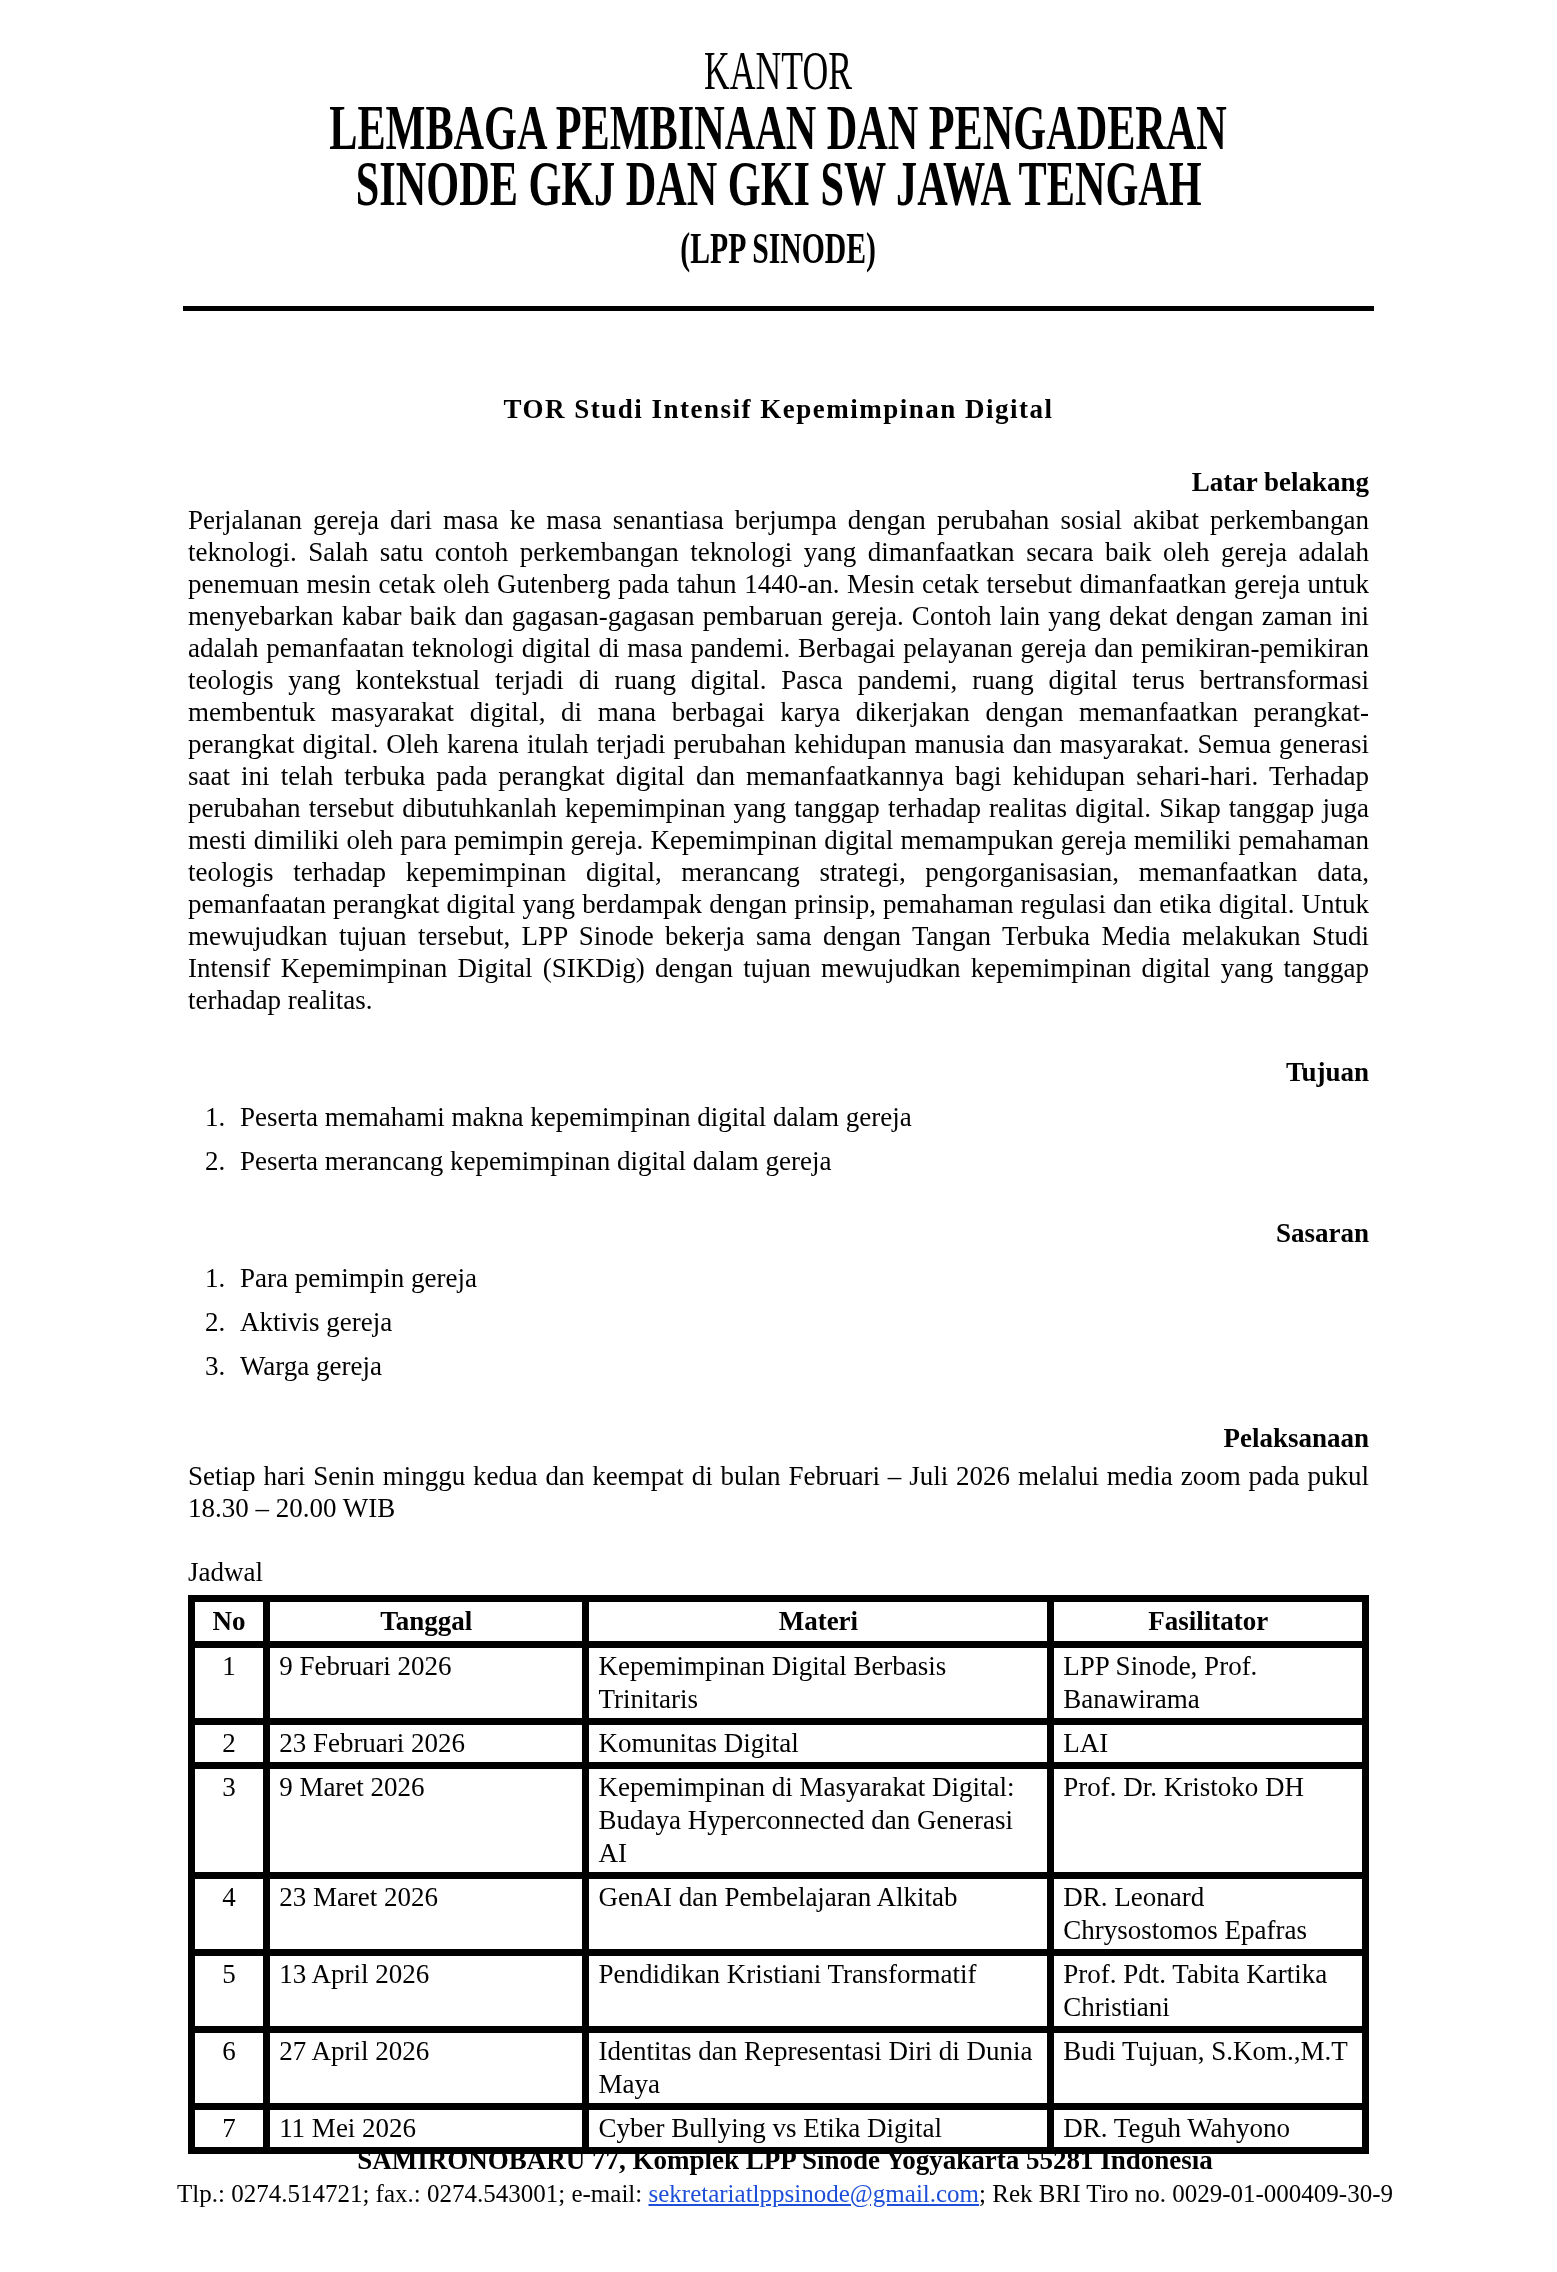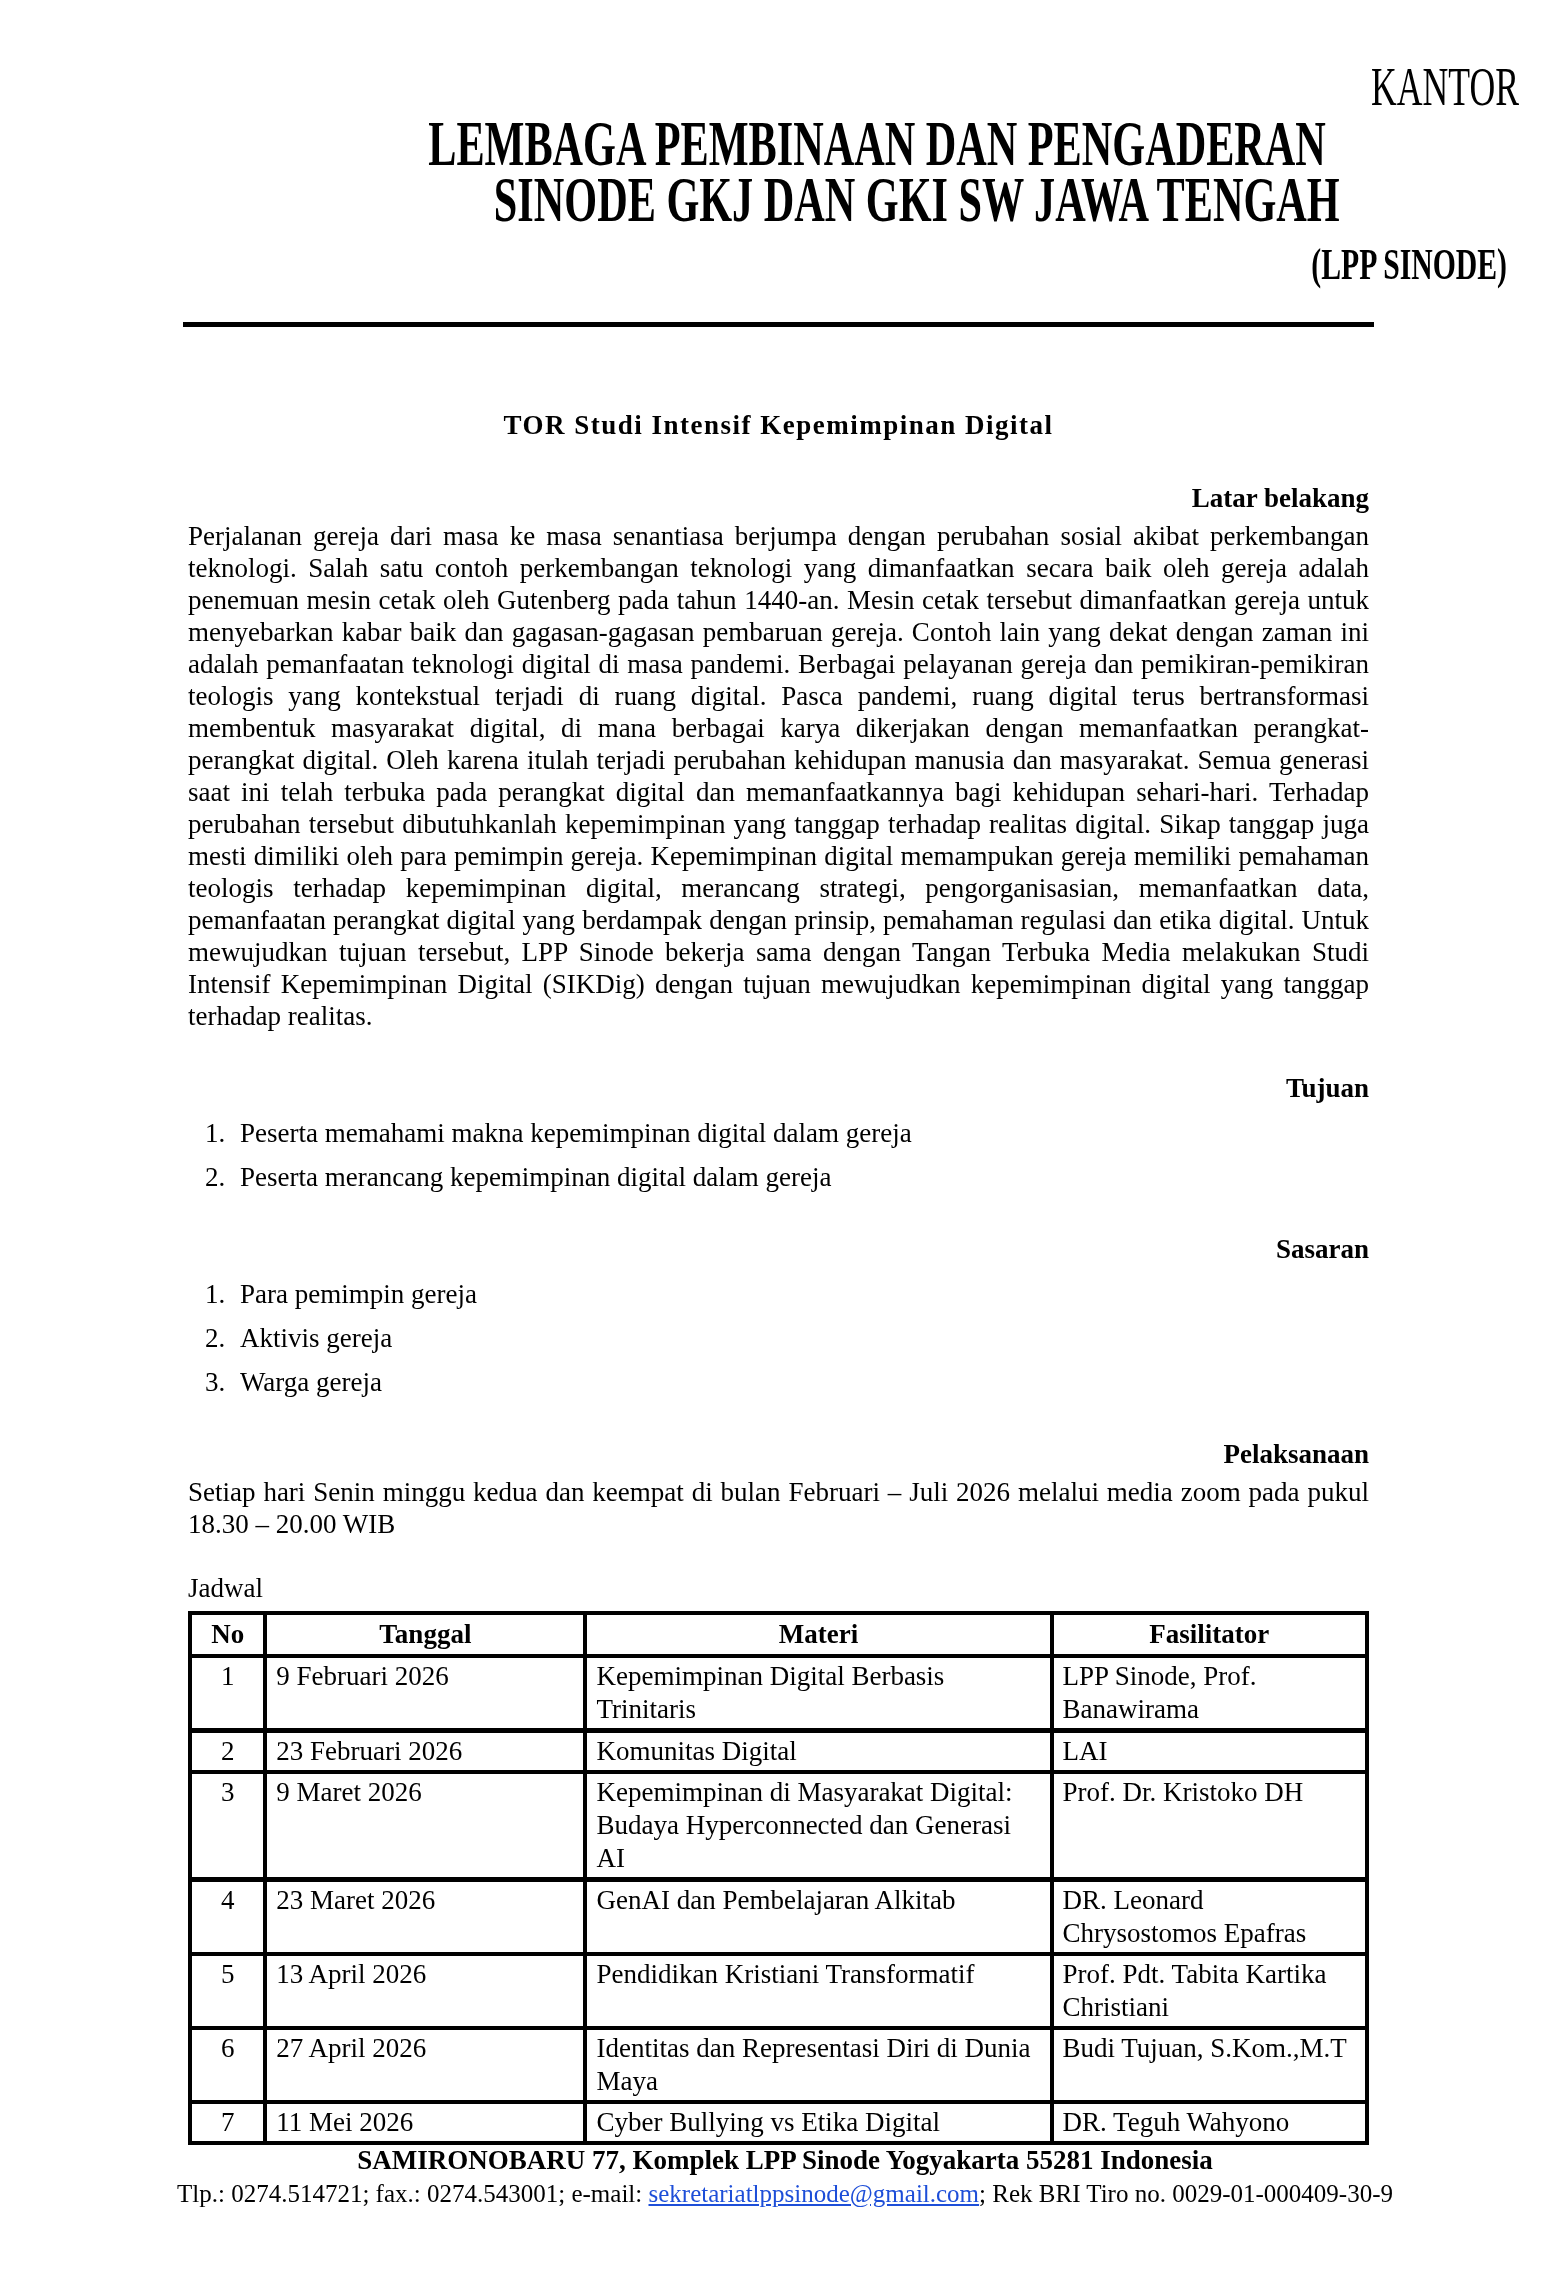--- a/index.html
+++ b/index.html
@@ -5,21 +5,21 @@
   html, body { margin:0; padding:0; background:#ffffff; }
   .page {
     position:relative;
     width:1557px; height:2272px;
     background:#ffffff;
     color:#000;
     font-family:"Liberation Serif","DejaVu Serif",serif;
     overflow:hidden;
   }
   
-  .letterhead { padding-top:58px; text-align:right; }
+  .letterhead { padding-top:42px; text-align:center; }
   .cond { display:inline-block; transform:scaleX(0.66); transform-origin:50% 50%; white-space:nowrap; }
   .lh1 { font-size:54px; line-height:58px; font-weight:400; }
   .lh2 { font-size:64px; line-height:56px; font-weight:700; }
   .lh3 { font-size:64px; line-height:56px; font-weight:700; }
   .lh4 { font-size:45px; line-height:56px; font-weight:700; margin-top:8px; }
   .rule { height:5px; background:#000; margin:30px 183px 0 183px; }
 
   
   .content { margin:0 188px; }
   .doc-title {
@@ -28,21 +28,21 @@
   }
   .sec-heading { font-size:27px; font-weight:700; line-height:33px; margin:40px 0 0 0;text-align:right; }
   .body-text { font-size:27px; line-height:32px; text-align:justify; margin:5px 0 0 0; }
   ol.num { margin:4px 0 0 0; padding-left:44px; font-size:27px; }
   ol.num li { line-height:32px; margin-top:12px; padding-left:8px; }
   .jadwal-label { font-size:27px; line-height:33px; margin:32px 0 6px 0; }
 
   
   table.jadwal { border-collapse:collapse; width:100%; font-size:27px; border:4px solid #000; table-layout:fixed; }
   table.jadwal th, table.jadwal td {
-    border:4px solid #000000; line-height:33px; padding:2px 9px; vertical-align:top; text-align:left;
+    border:7px solid #000000; line-height:33px; padding:2px 9px; vertical-align:top; text-align:left;
     overflow:hidden;
   }
   table.jadwal th { text-align:center; font-weight:700; padding:3px 4px; }
   table.jadwal td.no-cell { text-align:center; padding:2px 2px; }
   table.jadwal tbody tr:nth-child(1) td,
   table.jadwal tbody tr:nth-child(3) td { border-bottom-width:5px; }
 
   
   .footer { position:absolute; left:13px; right:0; bottom:62px; text-align:center; }
   .footer .addr { font-weight:700; font-size:27px; line-height:34px; }

